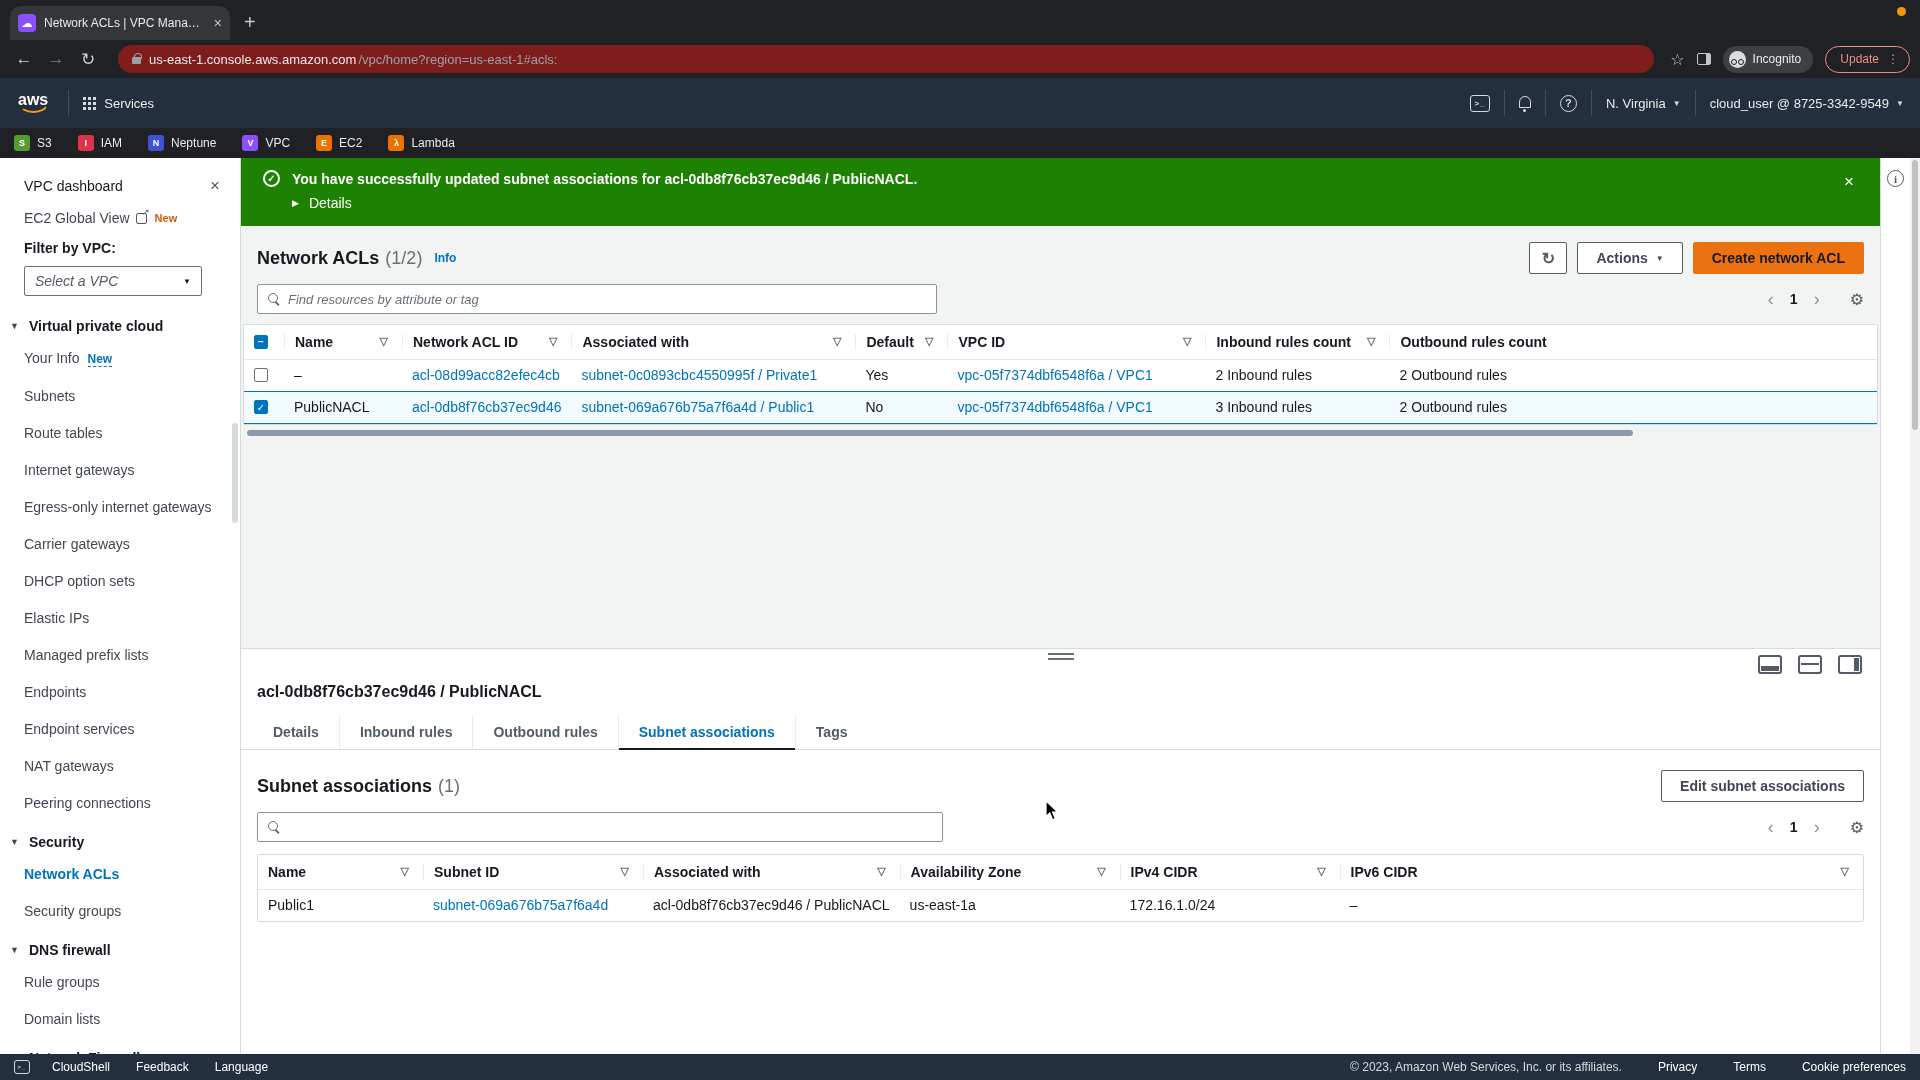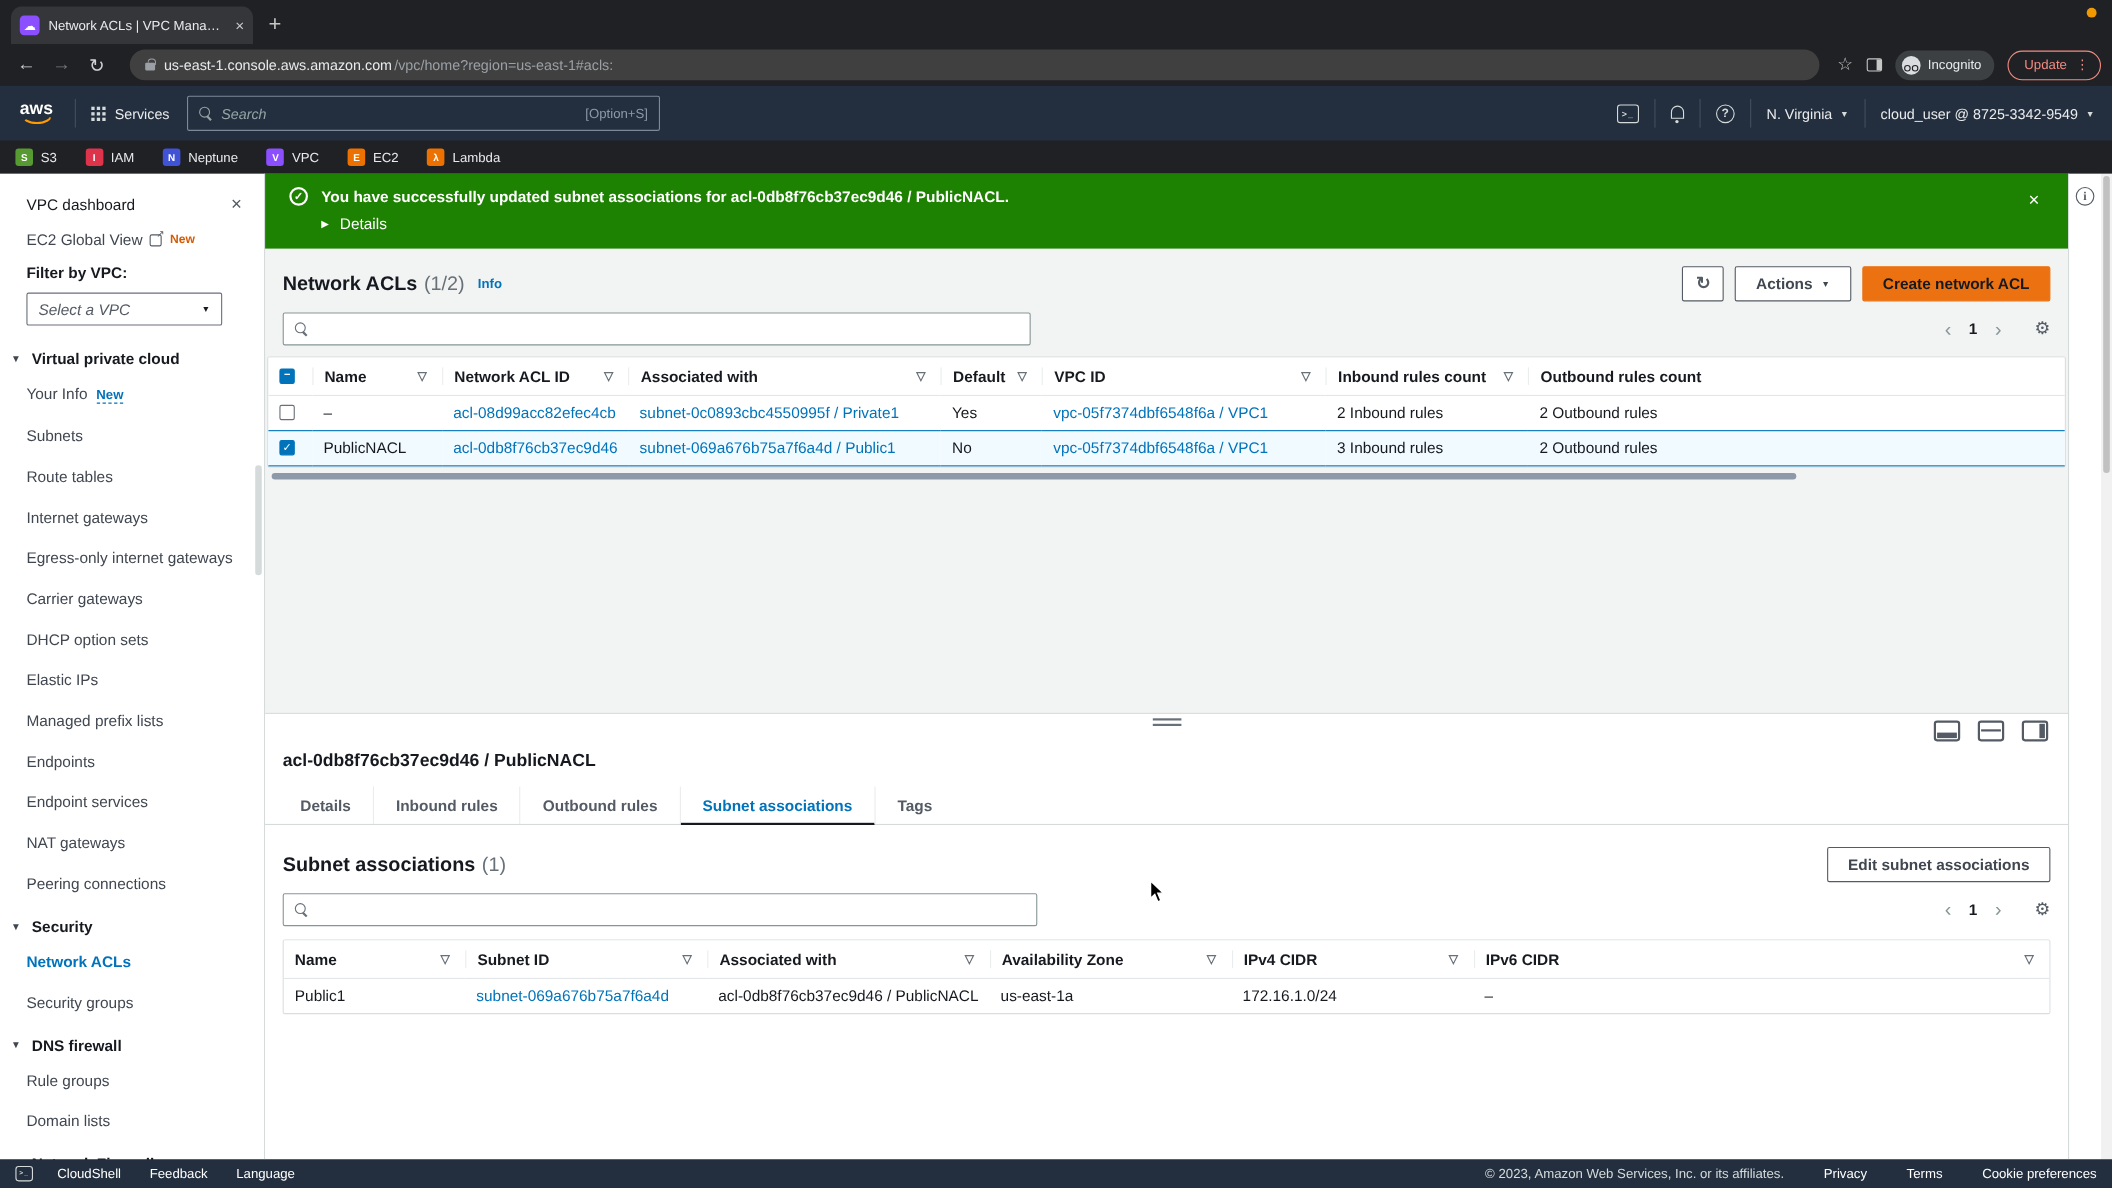--- a/index.html
+++ b/index.html
@@ -11,21 +11,21 @@
   .tab { width:220px; height:34px; margin-left:10px; background:#35363a; border-radius:10px 10px 0 0; display:flex; align-items:center; padding:0 8px; gap:8px; }
   .favicon { width:18px; height:18px; border-radius:4px; background:#8C4FFF; color:#fff; font-size:11px; display:flex; align-items:center; justify-content:center; flex:none; }
   .tab-title { color:#e8eaed; font-size:12px; white-space:nowrap; overflow:hidden; text-overflow:ellipsis; flex:1; }
   .tab-close { color:#c4c7c5; font-size:14px; flex:none; cursor:default; }
   .newtab { color:#c4c7c5; font-size:20px; margin:0 0 6px 14px; }
   .rec-dot { position:absolute; right:14px; top:7px; width:9px; height:9px; border-radius:50%; background:#f29900; }
 
   .toolbar { height:38px; background:#202124; display:flex; align-items:center; padding:0 10px; gap:4px; }
   .nav-arrow { color:#cfd1d4; font-size:17px; width:28px; text-align:center; }
   .nav-arrow.fwd { color:#76797d; }
-  .urlbar { height:28px; flex:1; margin:0 12px; background:#404040; border-radius:14px; display:flex; align-items:center; padding:0 14px; gap:8px; color:#e8eaed; font-size:13px; }
+  .urlbar { height:28px; flex:1; margin:0 12px; background:#7f1d1d; border-radius:14px; display:flex; align-items:center; padding:0 14px; gap:8px; color:#e8eaed; font-size:13px; }
   .lock { width:9px; height:7px; background:#9aa0a6; border-radius:1px; position:relative; margin-top:3px; }
   .lock::before { content:""; position:absolute; left:1.5px; top:-4px; width:6px; height:5px; border:1.5px solid #9aa0a6; border-bottom:none; border-radius:4px 4px 0 0; }
   .url-path { color:#9aa0a6; }
   .chrome-right { display:flex; align-items:center; gap:12px; }
   .star { color:#c4c7c5; font-size:16px; }
   .sidepanel-ic { width:14px; height:12px; border:1.5px solid #c4c7c5; border-radius:2px; position:relative; }
   .sidepanel-ic::after { content:""; position:absolute; right:0; top:0; bottom:0; width:4px; background:#c4c7c5; }
   .incog { display:flex; align-items:center; gap:7px; background:#3c4043; border-radius:14px; height:27px; padding:0 12px 0 6px; color:#e8eaed; font-size:12px; }
   .incog-ic { width:17px; height:17px; border-radius:50%; background:#dadce0; position:relative; }
   .incog-ic::before { content:""; position:absolute; left:2px; top:8px; width:4px; height:4px; border-radius:50%; border:1.5px solid #202124; }
@@ -213,25 +213,20 @@
         <i></i>
         <i></i>
         <i></i>
         <i></i>
         <i></i>
         <i></i>
         <i></i>
       </span>
     <span>Services</span>
   </span>
-  <div class="navsearch">
-    <span class="mag"></span>
-    <input placeholder="Search" style="">
-    <span class="kbd-hint">[Option+S]</span>
-  </div>
   <div class="nav-right">
     <span class="nav-ic">
         <span class="term-ic">&gt;_</span>
       </span>
     <span class="nav-sep"></span>
     <span class="nav-ic">
         <span class="bell"></span>
       </span>
     <span class="nav-sep"></span>
     <span class="nav-ic">
@@ -361,20 +356,21 @@
         </span>
         <span class="btn primary">
           <span>Create network ACL</span>
         </span>
       </span>
     </div>
 
     <div class="filter-row">
       <div class="filter-input">
         <span class="mag dark"></span>
+        <input placeholder="Find resources by attribute or tag" style="">
       </div>
       <span class="pager">
         <span class="chev">‹</span>
         <span class="pg">1</span>
         <span class="chev">›</span>
         <span class="gear">⚙</span>
       </span>
     </div>
 
     <div class="card">

